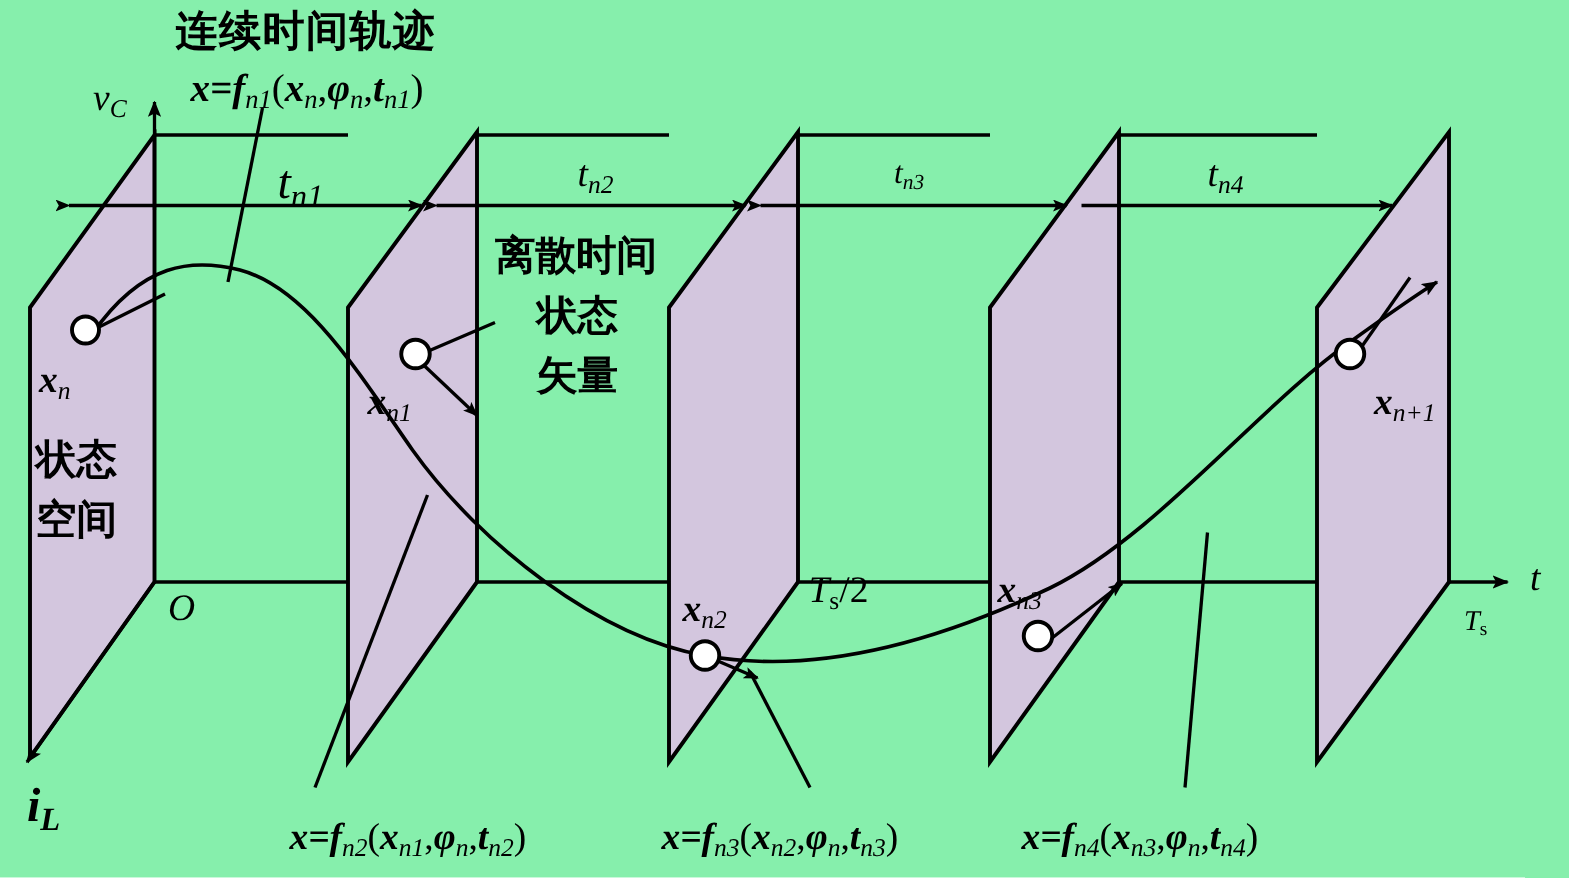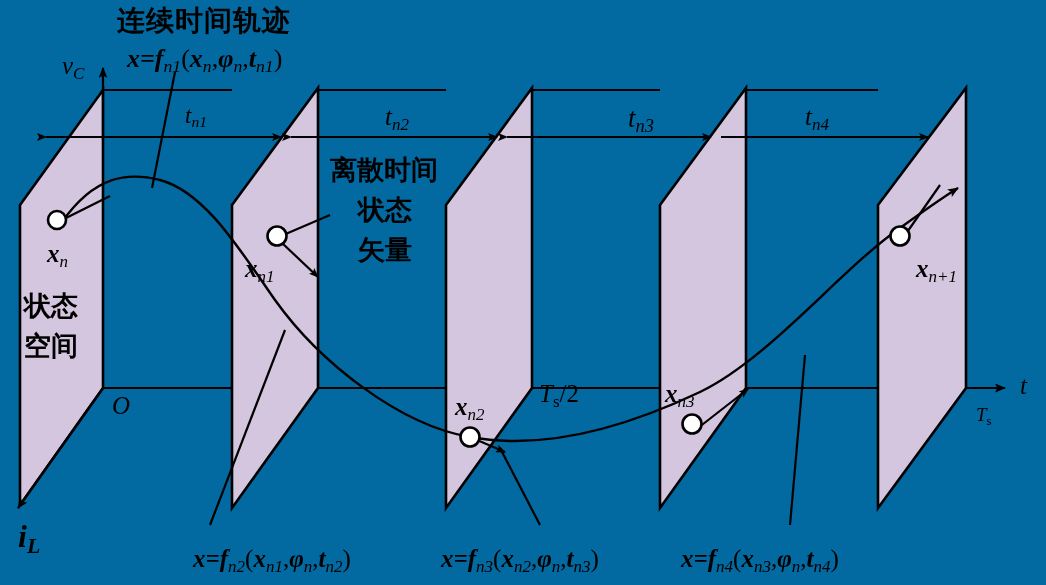--- a/index.html
+++ b/index.html
@@ -1,19 +1,19 @@
 <!DOCTYPE html>
 <html><head>
 <meta charset="utf-8">
 <style>
   html,body{margin:0;padding:0;background:#ffffff;}
   #stage{
     position:relative;
     width:1046px;height:585px;
-    background:#0369a1;
+    background:#86efac;
     font-family:"Liberation Serif", serif;
     overflow:hidden;
   }
   #art{position:absolute;left:0;top:0;width:1046px;height:585px;}
   .lbl{position:absolute;white-space:nowrap;color:#000;}
   .cjk{font-family:"DejaVu Sans", sans-serif;font-weight:700;}
   .it{font-style:italic;}
   .bi{font-style:italic;font-weight:700;}
   sub{font-size:0.68em;font-style:italic;vertical-align:-0.28em;}
   .up{font-style:normal;}
@@ -116,34 +116,34 @@
 
   <div class="lbl it" style="left:112px;top:392px;font-size:25px;">O</div>
 
   <div class="lbl" style="left:539px;top:380px;font-size:25px;">
     <span class="it">T</span><sub style="font-style:normal;">s</sub><span>/2</span>
   </div>
   <div class="lbl" style="left:976px;top:404px;font-size:19px;">
     <span class="it">T</span><sub style="font-style:normal;">s</sub>
   </div>
 
-  <div class="lbl" style="left:185px;top:103px;font-size:23px;text-align:right;">
+  <div class="lbl" style="left:185px;top:103px;font-size:32px;text-align:right;">
     <span class="it">t</span><sub>n1</sub>
   </div>
   <div class="lbl" style="left:385px;top:103px;font-size:25px;">
     <span class="it">t</span><sub>n2</sub>
   </div>
-  <div class="lbl" style="left:628px;top:103px;font-size:27px;">
+  <div class="lbl" style="left:596px;top:103px;font-size:21px;">
     <span class="it">t</span><sub>n3</sub>
   </div>
   <div class="lbl" style="left:805px;top:103px;font-size:25px;">
     <span class="it">t</span><sub>n4</sub>
   </div>
 
-  <div class="lbl" style="left:26px;top:240px;font-size:25px;margin-left:21px;">
+  <div class="lbl" style="left:26px;top:240px;font-size:25px;">
     <span class="bi">x</span><sub>n</sub>
   </div>
   <div class="lbl" style="left:245px;top:255px;font-size:25px;">
     <span class="bi">x</span><sub>n1</sub>
   </div>
   <div class="lbl" style="left:455px;top:393px;font-size:25px;">
     <span class="bi">x</span><sub>n2</sub>
   </div>
   <div class="lbl" style="left:665px;top:380px;font-size:25px;">
     <span class="bi">x</span><sub>n3</sub>

